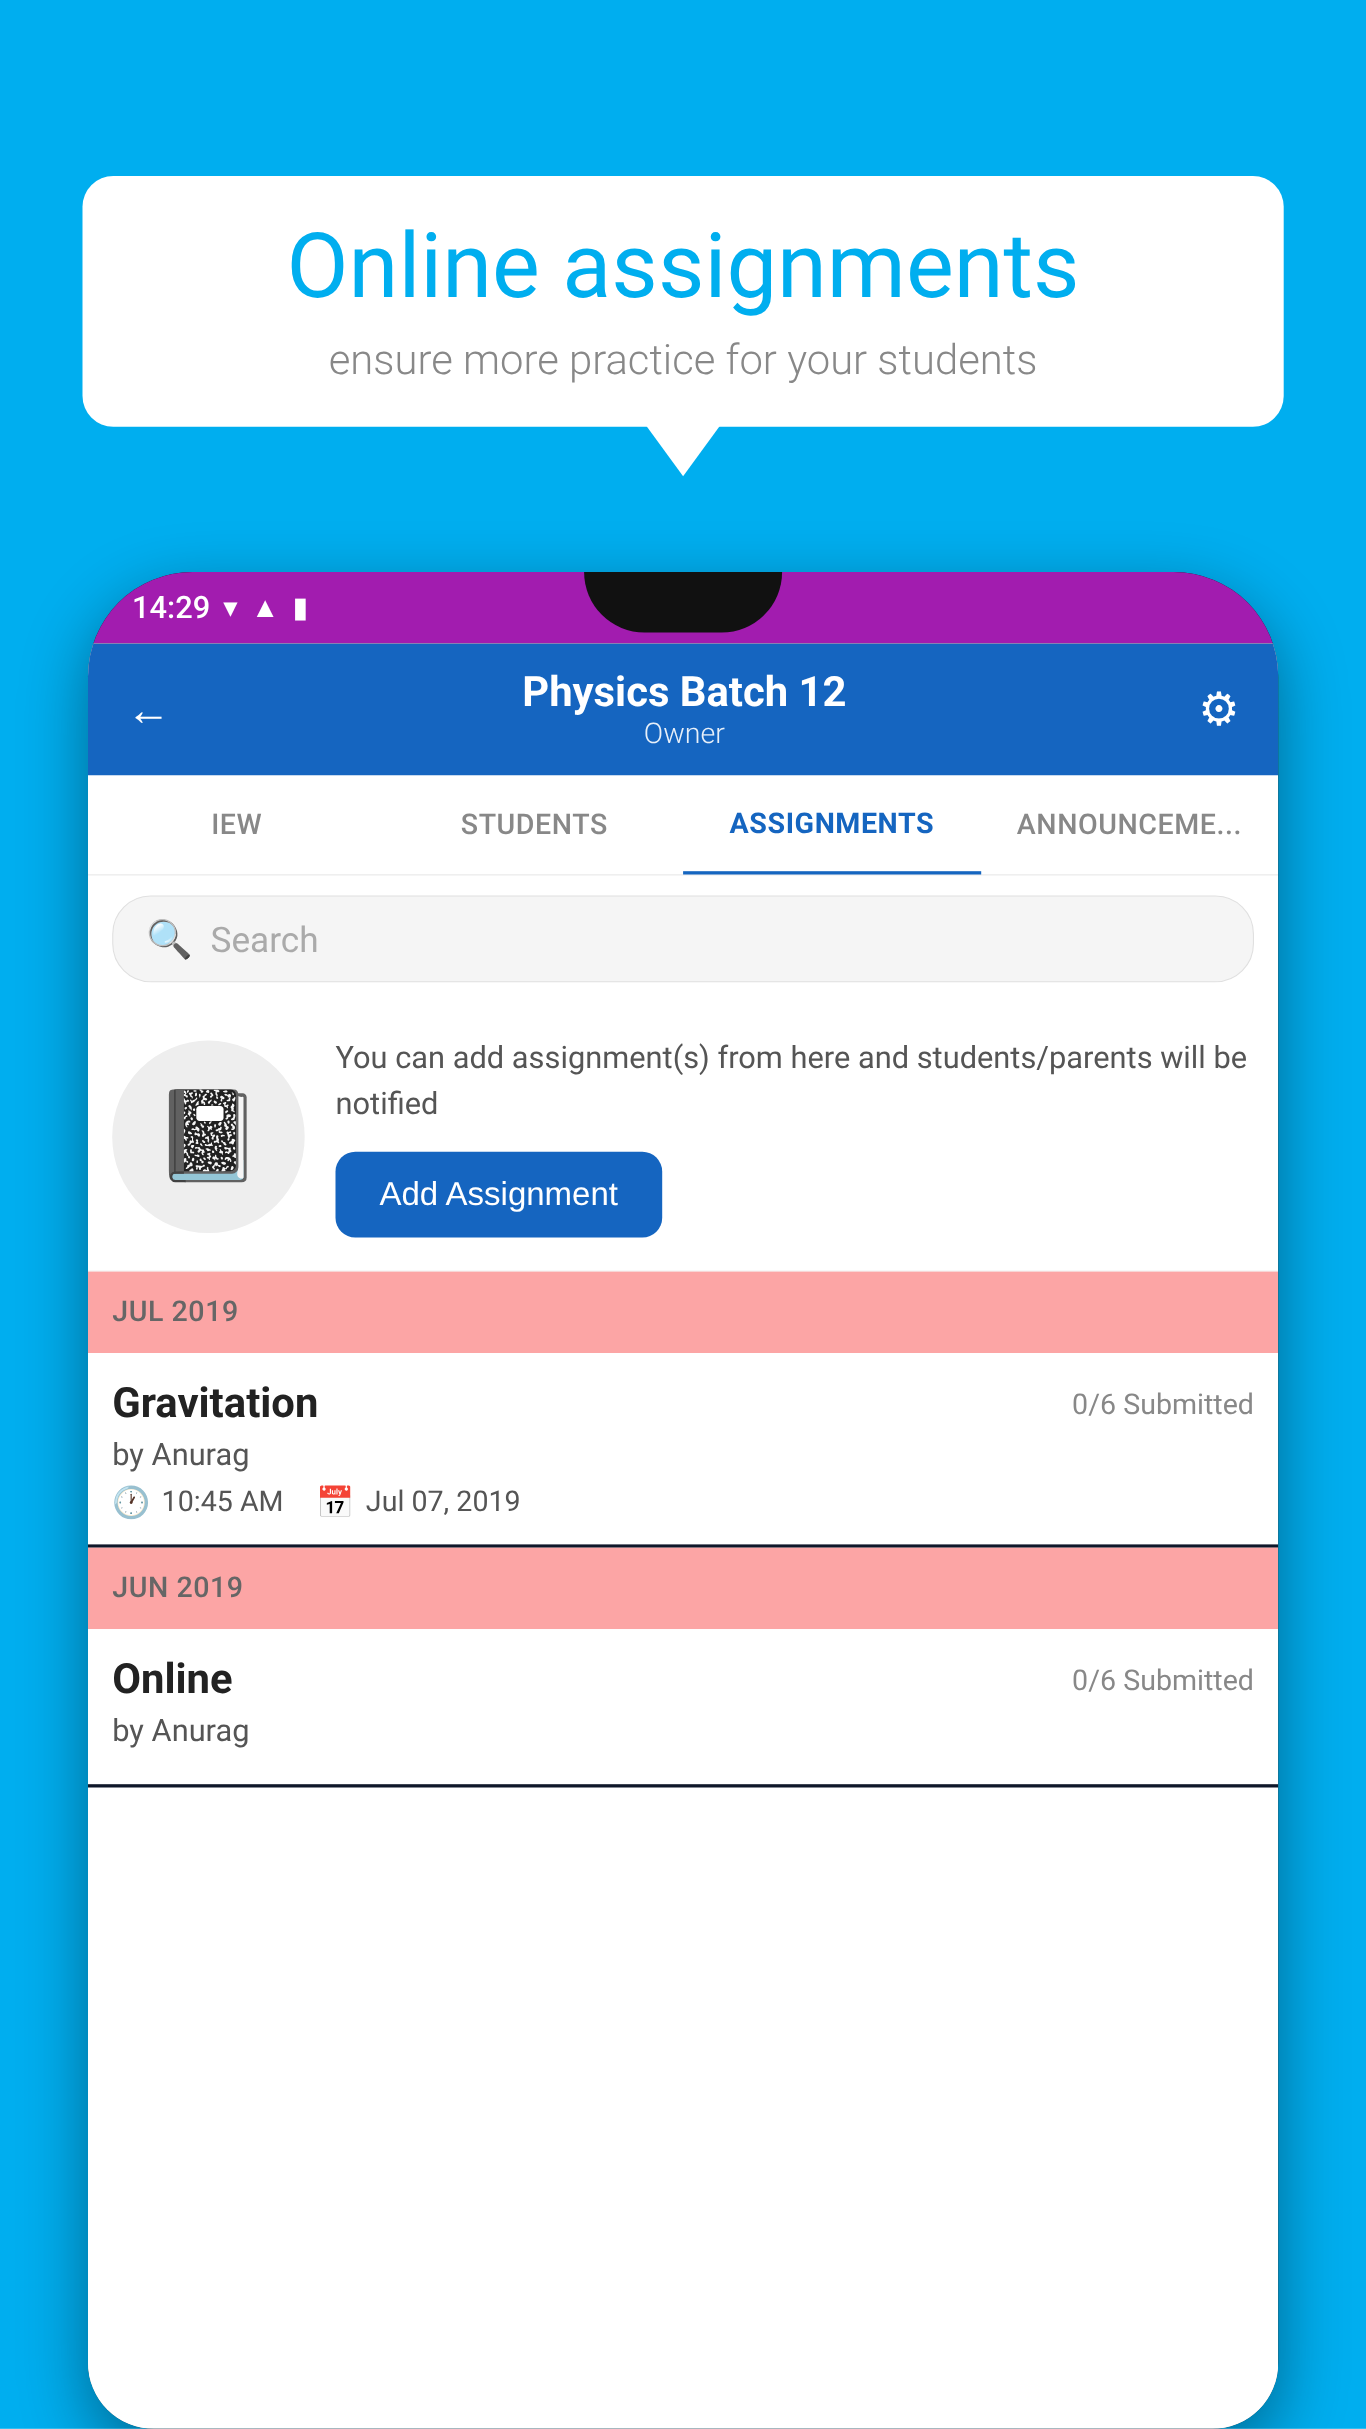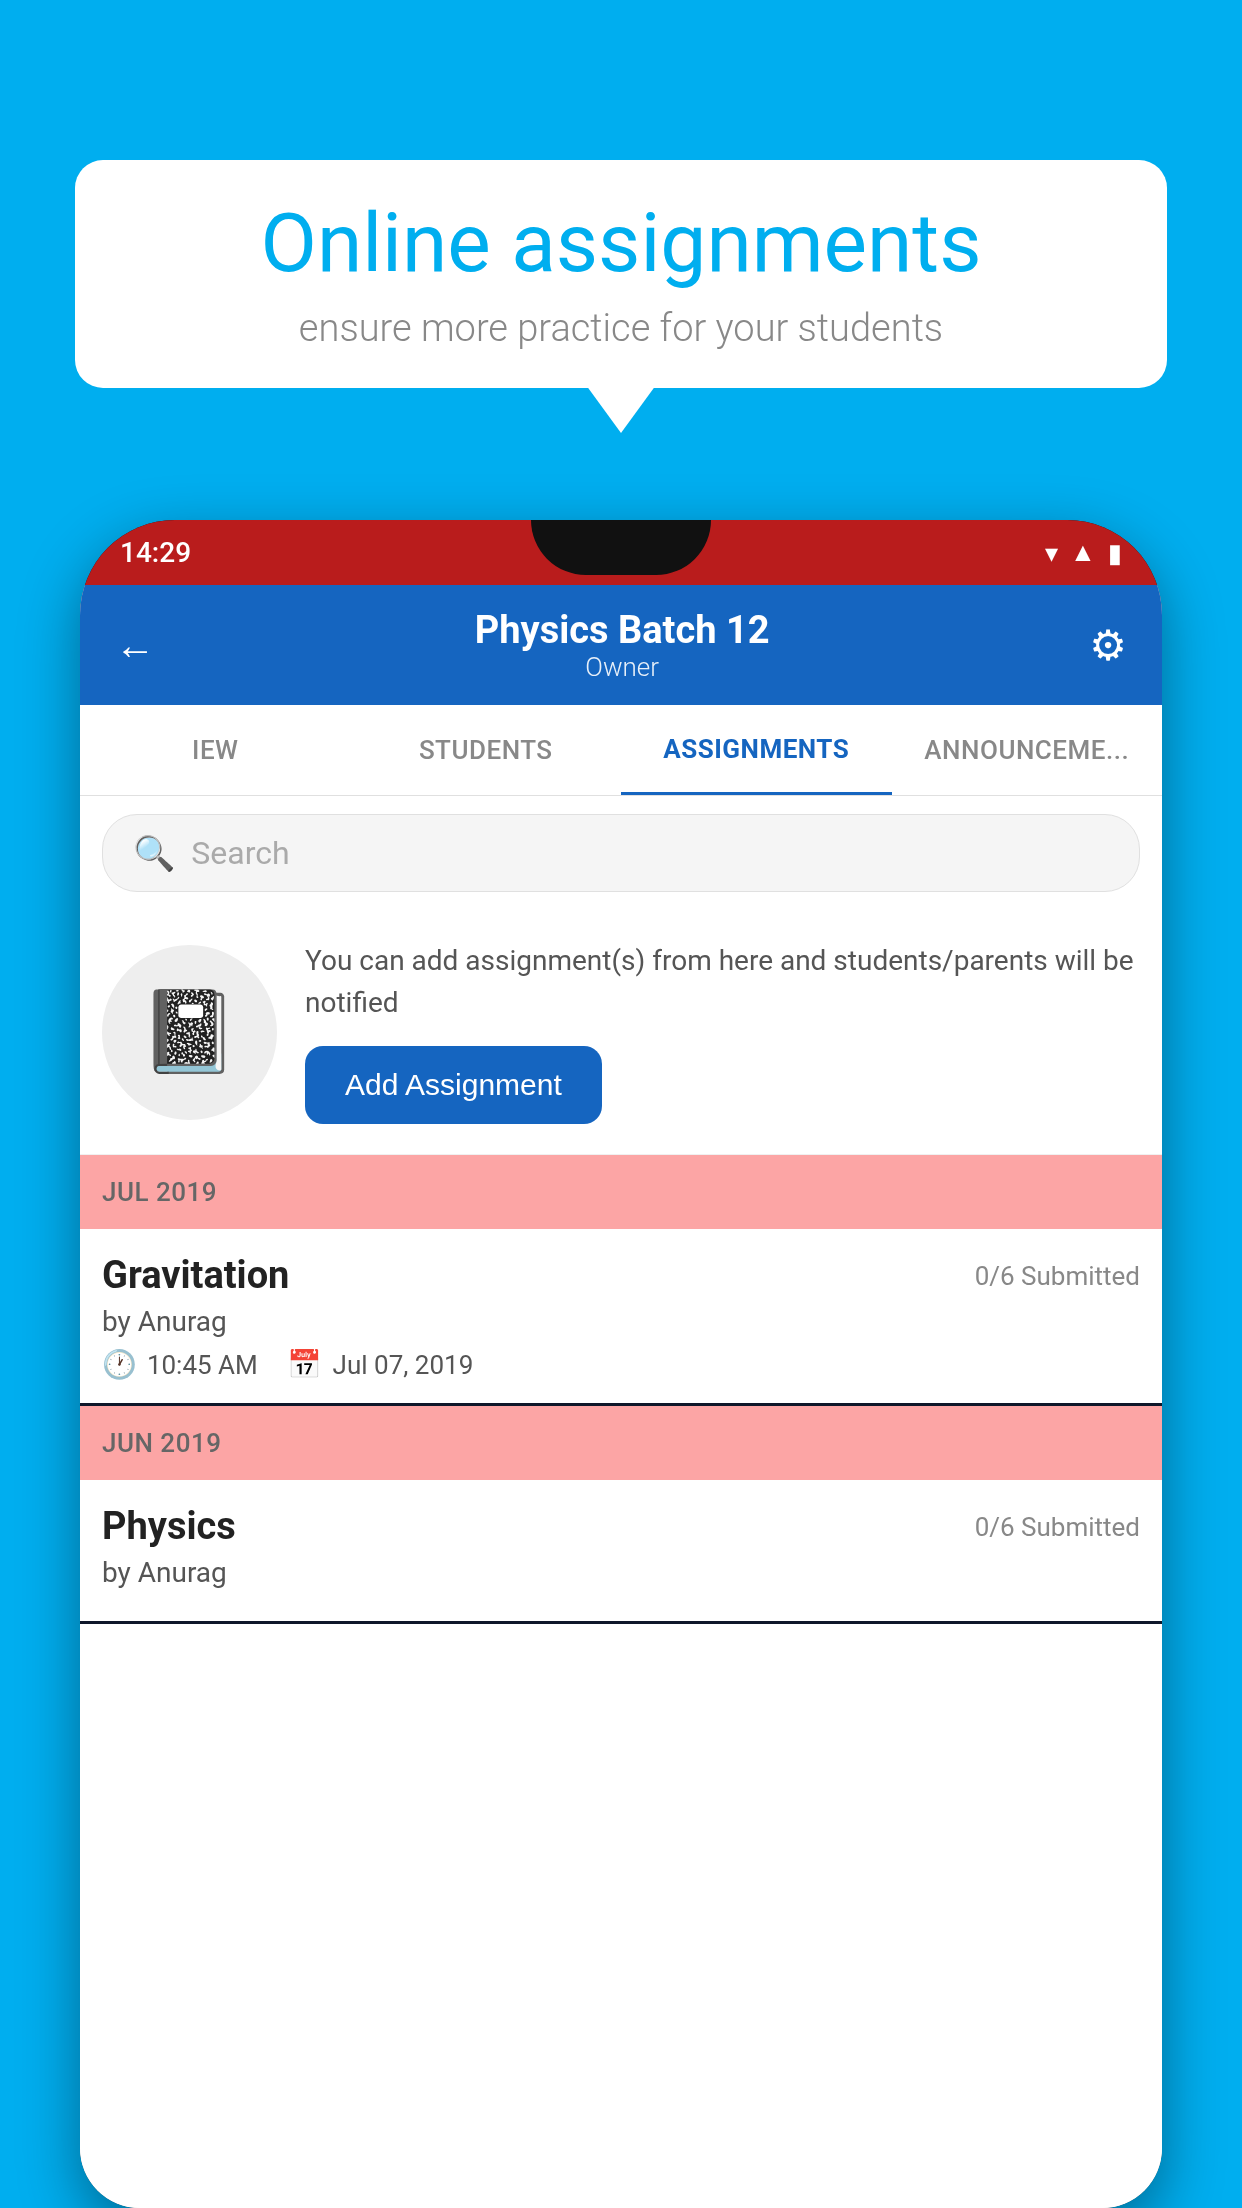--- a/index.html
+++ b/index.html
@@ -65,27 +65,28 @@
       bottom: 0;
       background: #111;
       border-radius: 95px 95px 60px 60px;
       padding: 0;
       box-shadow: 0 20px 60px rgba(0,0,0,0.4);
       overflow: hidden;
     }
 
     
     .phone-status-bar {
-      background: #b91c1c;
+      background: #a21caf;
       height: 65px;
       display: flex;
       align-items: center;
-      justify-content: space-between;
+      justify-content: flex-start;
       padding: 0 40px;
       position: relative;
+      gap: 12px;
     }
 
     .status-time {
       color: white;
       font-size: 28px;
       font-weight: 500;
     }
 
     .status-icons {
       display: flex;
@@ -415,21 +416,21 @@
             <span class="meta-icon">📅</span>
             <span>Jul 07, 2019</span>
           </div>
         </div>
       </div>
 
       <div class="month-separator">JUN 2019</div>
 
       <div class="assignment-item">
         <div class="assignment-row-top">
-          <span class="assignment-name">Physics</span>
+          <span class="assignment-name">Online</span>
           <span class="assignment-submitted">0/6 Submitted</span>
         </div>
         <div class="assignment-author">by Anurag</div>
       </div>
 
     </div>
   </div>
 </div>
 
 </body></html>

